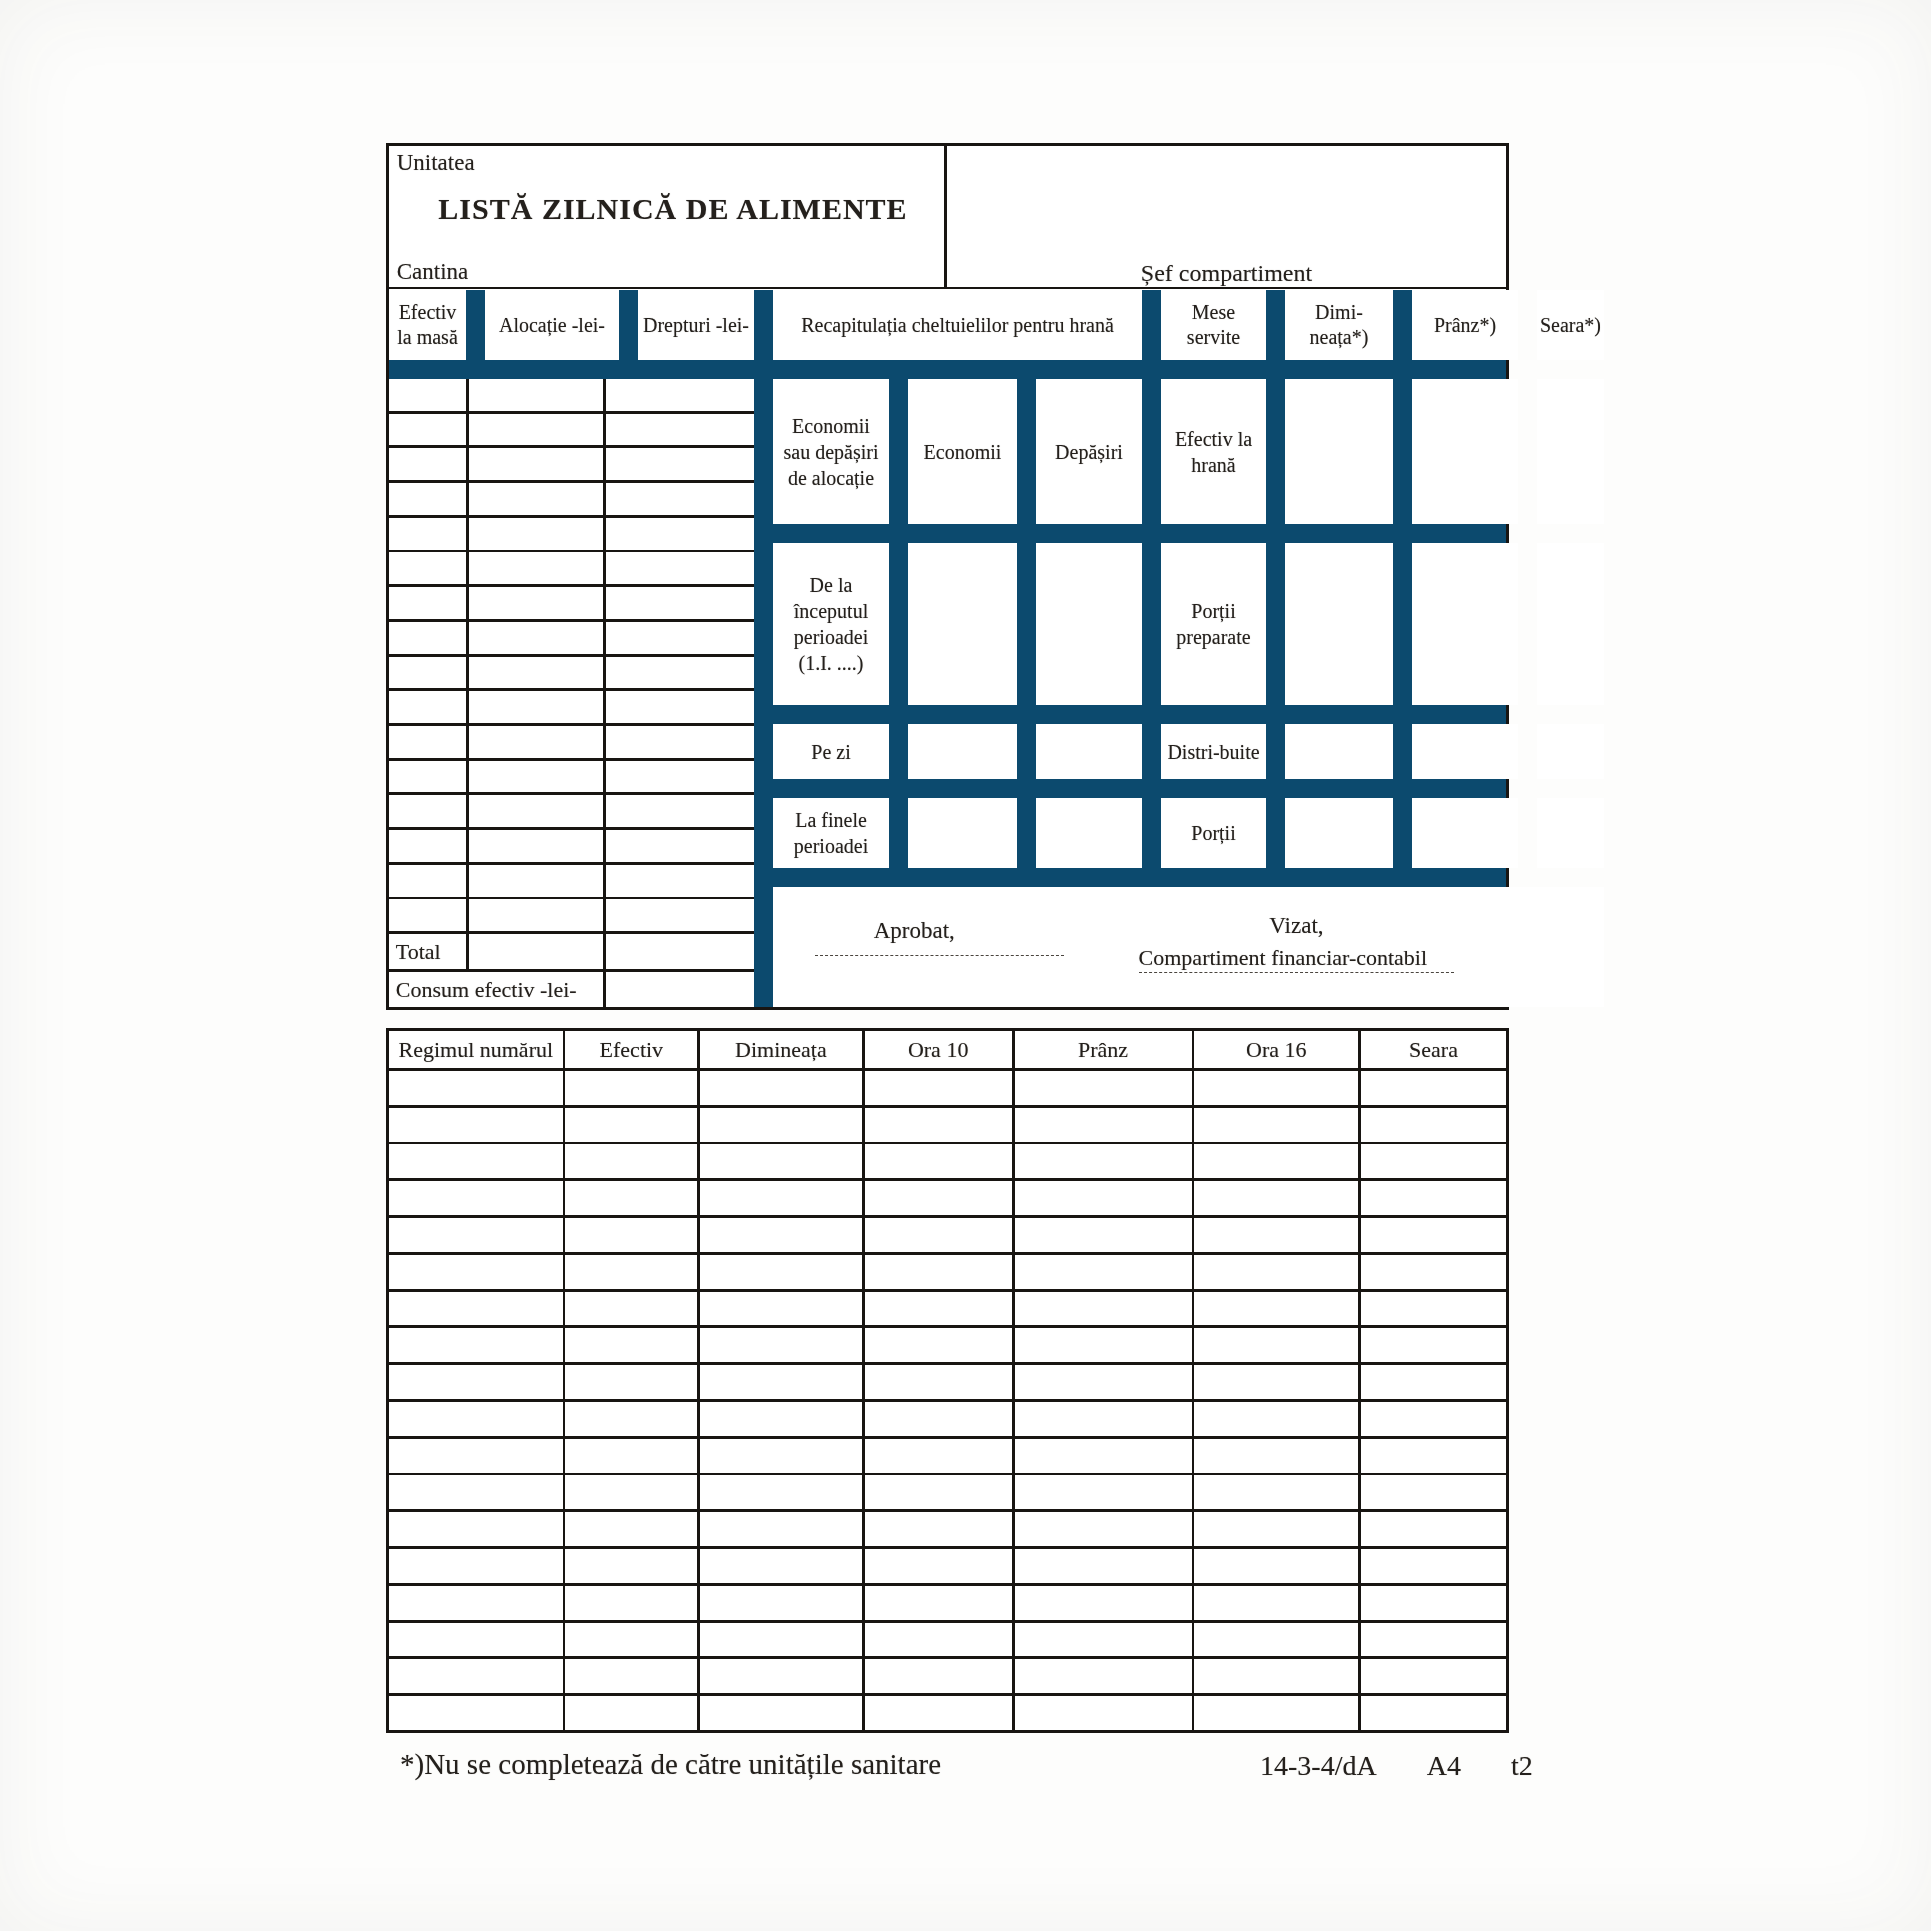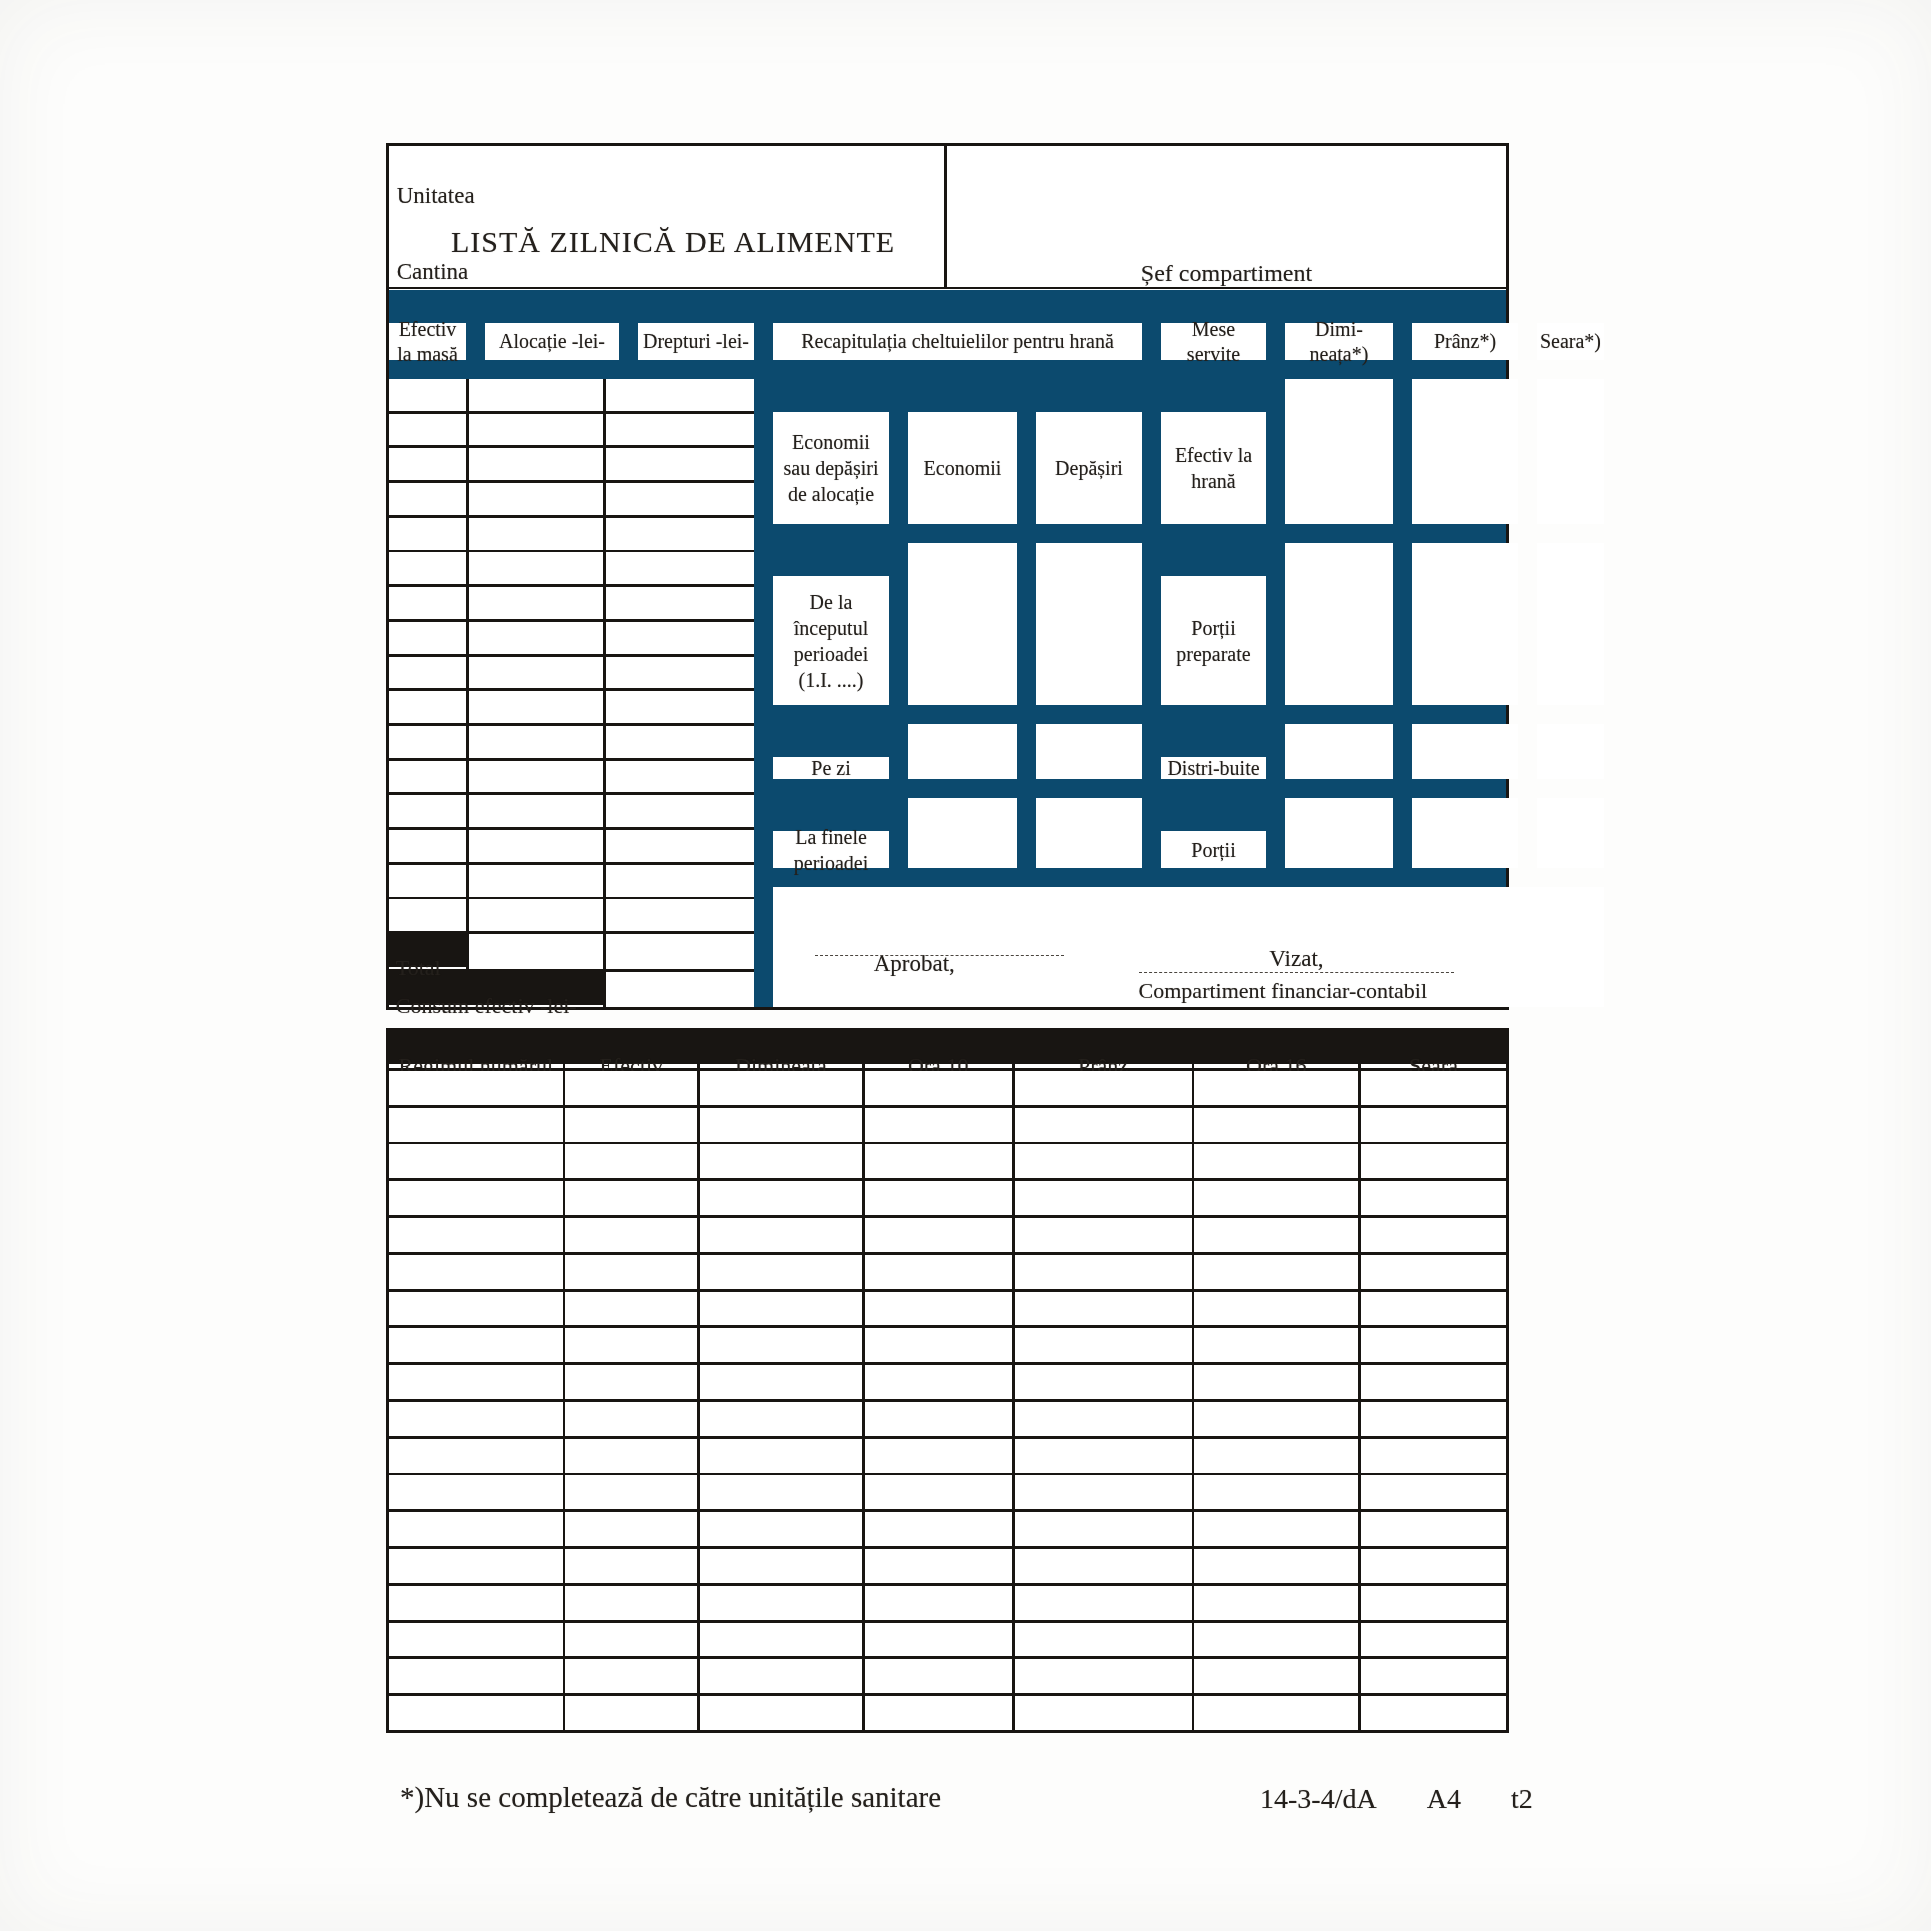--- a/index.html
+++ b/index.html
@@ -5,32 +5,32 @@
   html,body{margin:0;padding:0;background:#ffffff;}
   .page{
     position:relative;
     width:1931px;height:1931px;
     background:#fdfdfc;
     font-family:"Liberation Serif","DejaVu Serif",serif;
     color:#24201c;
     box-shadow: inset 0 0 87px rgba(60,60,55,0.06);
     overflow:hidden;
   }
-  .txt{ text-shadow:0 0 1px rgba(40,35,30,0.35);margin-top:33px; }
+  .txt{ text-shadow:0 0 1px rgba(40,35,30,0.35); }
 
   
   .t1{
     position:absolute;left:386px;top:143px;width:1123px;height:867px;
     border:3.9px solid #181512;box-sizing:border-box;background:#fff;
   }
   .titlerow{position:absolute;left:0;top:0;right:0;height:141px;border-bottom:2.9px solid #181512;display:flex;}
   .titlecell-left{position:relative;width:558px;border-right:3.9px solid #181512;box-sizing:border-box;}
   .titlecell-right{flex:1;display:flex;align-items:flex-end;justify-content:center;font-size:24px;}
   .unit-label{position:absolute;left:7.7px;top:3.9px;font-size:23px;}
-  .form-title{position:absolute;left:13px;right:0;top:46px;text-align:center;font-size:30px;font-weight:normal;letter-spacing:1px;}
+  .form-title{position:absolute;left:13px;right:0;top:46px;text-align:center;font-size:30px;font-weight:bold;letter-spacing:1px;}
   .cantina-label{position:absolute;left:7.7px;bottom:1.9px;font-size:23px;}
 
   .t1-grid{
     position:absolute;left:0;top:144px;right:0;bottom:0;
     display:grid;background:#0c4a6e;gap:19px;
     grid-template-columns:77px 134px 116px 116px 109px 106px 105px 108px 106px 1fr;
     grid-template-rows:70px 145px 162px 55px 70px 1fr;
   }
   .c{background:#fff;box-sizing:border-box;}
   .hc{display:flex;align-items:center;justify-content:center;text-align:center;font-size:20px;line-height:1.25;padding:1.9px 2.9px;}

